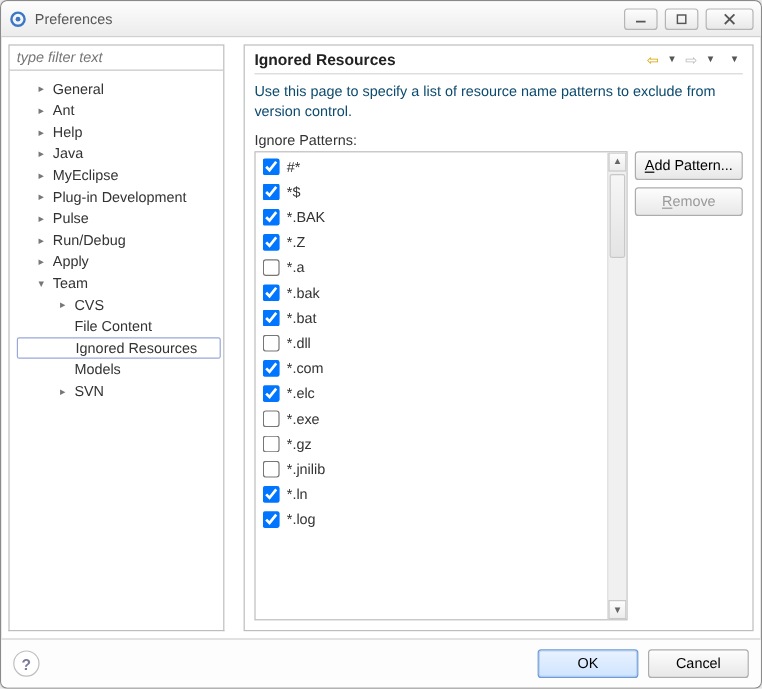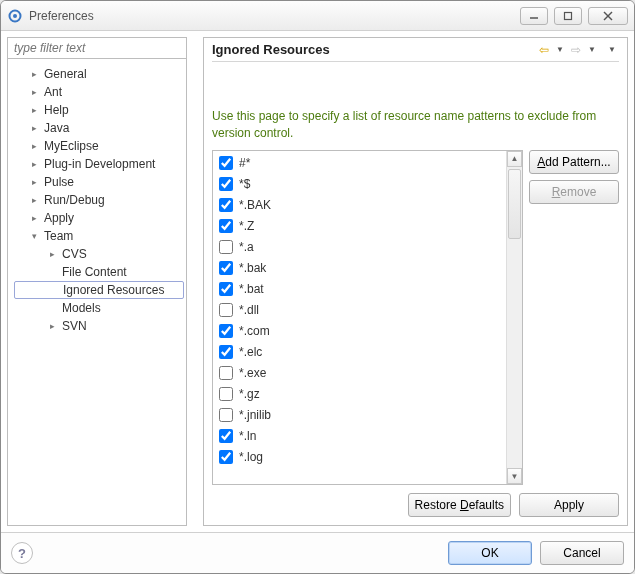--- a/index.html
+++ b/index.html
@@ -110,21 +110,21 @@
   .header-row h1 {
     flex:1; font-size:13px; font-weight:bold; margin:0;
     color:#222;
   }
   .nav-icons { display:flex; align-items:center; gap:2px; }
   .nav-icon { width:14px; height:14px; display:flex; align-items:center; justify-content:center; cursor:pointer; }
   .arrow-left { color:#d9a400; font-size:12px; }
   .arrow-right { color:#bbb; font-size:12px; }
   .drop { font-size:8px; color:#555; }
 
-  .desc { color:#4d7c0f; margin-bottom:8px; line-height:1.4;margin-top:40px; }
+  .desc { color:#0c4a6e; margin-bottom:8px; line-height:1.4; }
   .list-label { margin-bottom:2px; }
 
   .main-row { flex:1; display:flex; gap:6px; min-height:0; }
   .patterns-box {
     flex:1;
     border:1px solid #bdbdbd;
     background:#fff;
     overflow:hidden;
     display:flex;
   }
@@ -317,20 +317,21 @@
         <div class="nav-icons">
           <span class="nav-icon arrow-left">⇦</span>
           <span class="nav-icon drop">▼</span>
           <span class="nav-icon arrow-right">⇨</span>
           <span class="nav-icon drop">▼</span>
           <span class="nav-icon drop" style="margin-left:4px;">▼</span>
         </div>
       </div>
 
       <div class="desc">Use this page to specify a list of resource name patterns to exclude from version control.</div>
+      <div class="list-label">I<span class="u">g</span>nore Patterns:</div>
 
       <div class="main-row">
         <div class="patterns-box">
           <div class="patterns-list" id="patterns-list">
               <div class="pattern-row">
                 <input type="checkbox" checked="" style="">
                 <span>#*</span>
               </div>
               <div class="pattern-row">
                 <input type="checkbox" checked="" style="">
@@ -398,26 +399,20 @@
         <div class="side-btns">
           <button class="btn">
             <span><span class="u">A</span>dd Pattern...</span>
           </button>
           <button class="btn disabled">
             <span><span class="u">R</span>emove</span>
           </button>
         </div>
       </div>
 
-      <div class="footer-row1">
-        <button class="btn">
-          <span>Restore <span class="u">D</span>efaults</span>
-        </button>
-        <button class="btn">Apply</button>
-      </div>
     </div>
 
   </div>
 
   <div class="bottom-bar">
     <div class="help-icon">?</div>
     <div class="spacer"></div>
     <button class="btn default">OK</button>
     <button class="btn">Cancel</button>
   </div>

